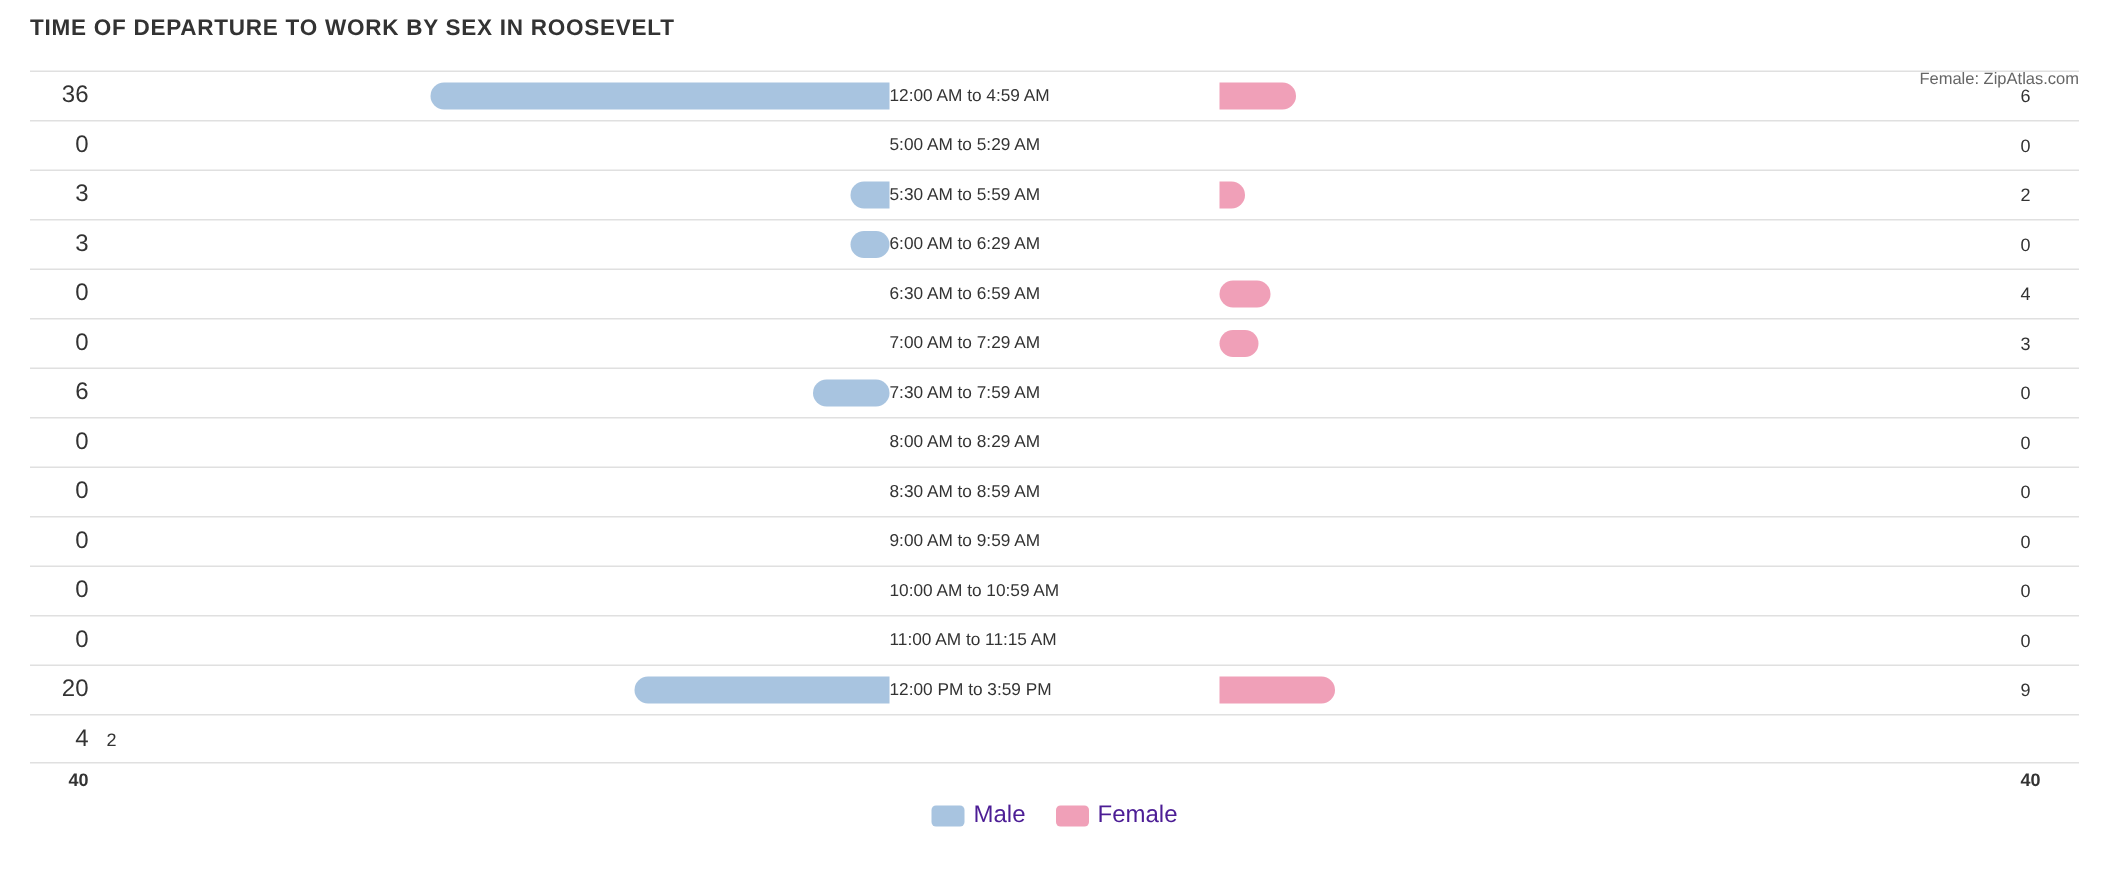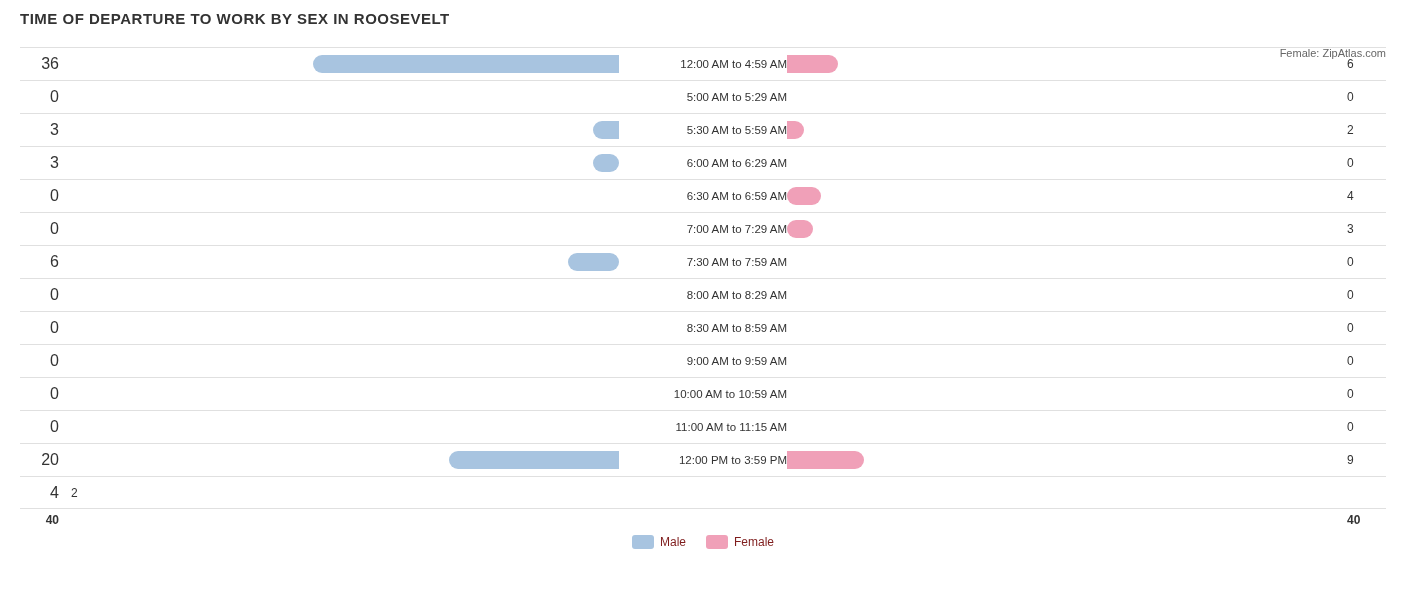--- a/index.html
+++ b/index.html
@@ -64,22 +64,22 @@
       justify-content: flex-end;
       align-items: center;
     }
     .bar-right-wrap {
       width: 320px;
       display: flex;
       justify-content: flex-start;
       align-items: center;
     }
     .label-center {
-      width: 168px;
-      text-align: right;
+      width: 220px;
+      text-align: left;
       font-size: 11.5px;
       color: #333;
       flex-shrink: 0;
     }
     .bar-male {
       background: #a8c4e0;
       height: 18px;
       border-radius: 9px 0 0 9px;
       display: inline-block;
     }
@@ -124,22 +124,22 @@
       display: flex;
       justify-content: center;
       align-items: center;
       gap: 20px;
       margin-top: 8px;
     }
     .legend-item {
       display: flex;
       align-items: center;
       gap: 6px;
-      font-size: 12px;
-      color: #7f1d1d;
+      font-size: 16px;
+      color: #4c1d95;
     }
     .legend-box {
       width: 22px;
       height: 14px;
       border-radius: 3px;
     }
   </style>
 </head>
 <body>
 

